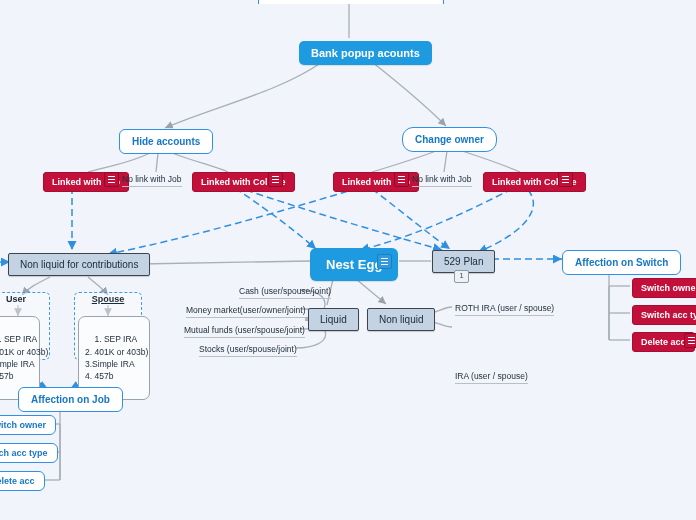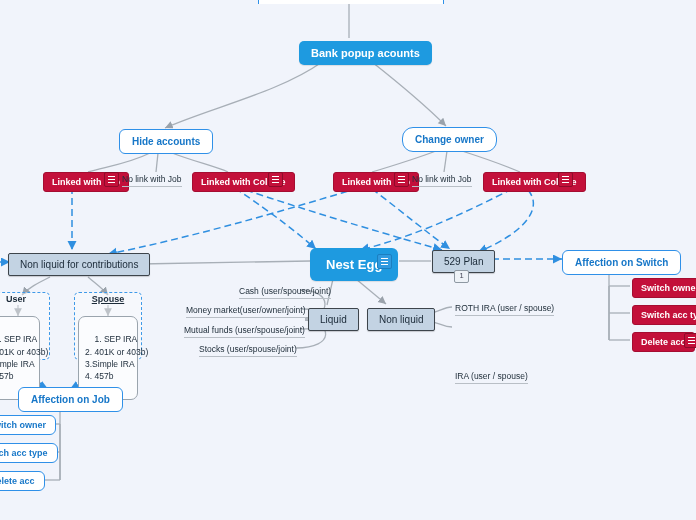--- a/index.html
+++ b/index.html
@@ -278,21 +278,21 @@
     <span>1. SEP IRA
 2. 401K or 403b)
 3.Simple IRA
 4. 457b</span>
   </div>
 
   <div class="grp" style="left:74px;top:292px;width:68px;height:68px;"></div>
   <div class="grp-title" style="left:74px;top:294px;width:68px;text-decoration:underline;">
     <span>Spouse</span>
   </div>
-  <div class="node n-list" style="left:78px;top:316px;width:60px;white-space:pre;">
+  <div class="node n-list" style="left:78px;top:316px;width:72px;white-space:pre;">
     <span>1. SEP IRA
 2. 401K or 403b)
 3.Simple IRA
 4. 457b</span>
   </div>
 
   <div class="node n-steel" style="left:308px;top:308px;">
     <span>Liquid</span>
   </div>
 

